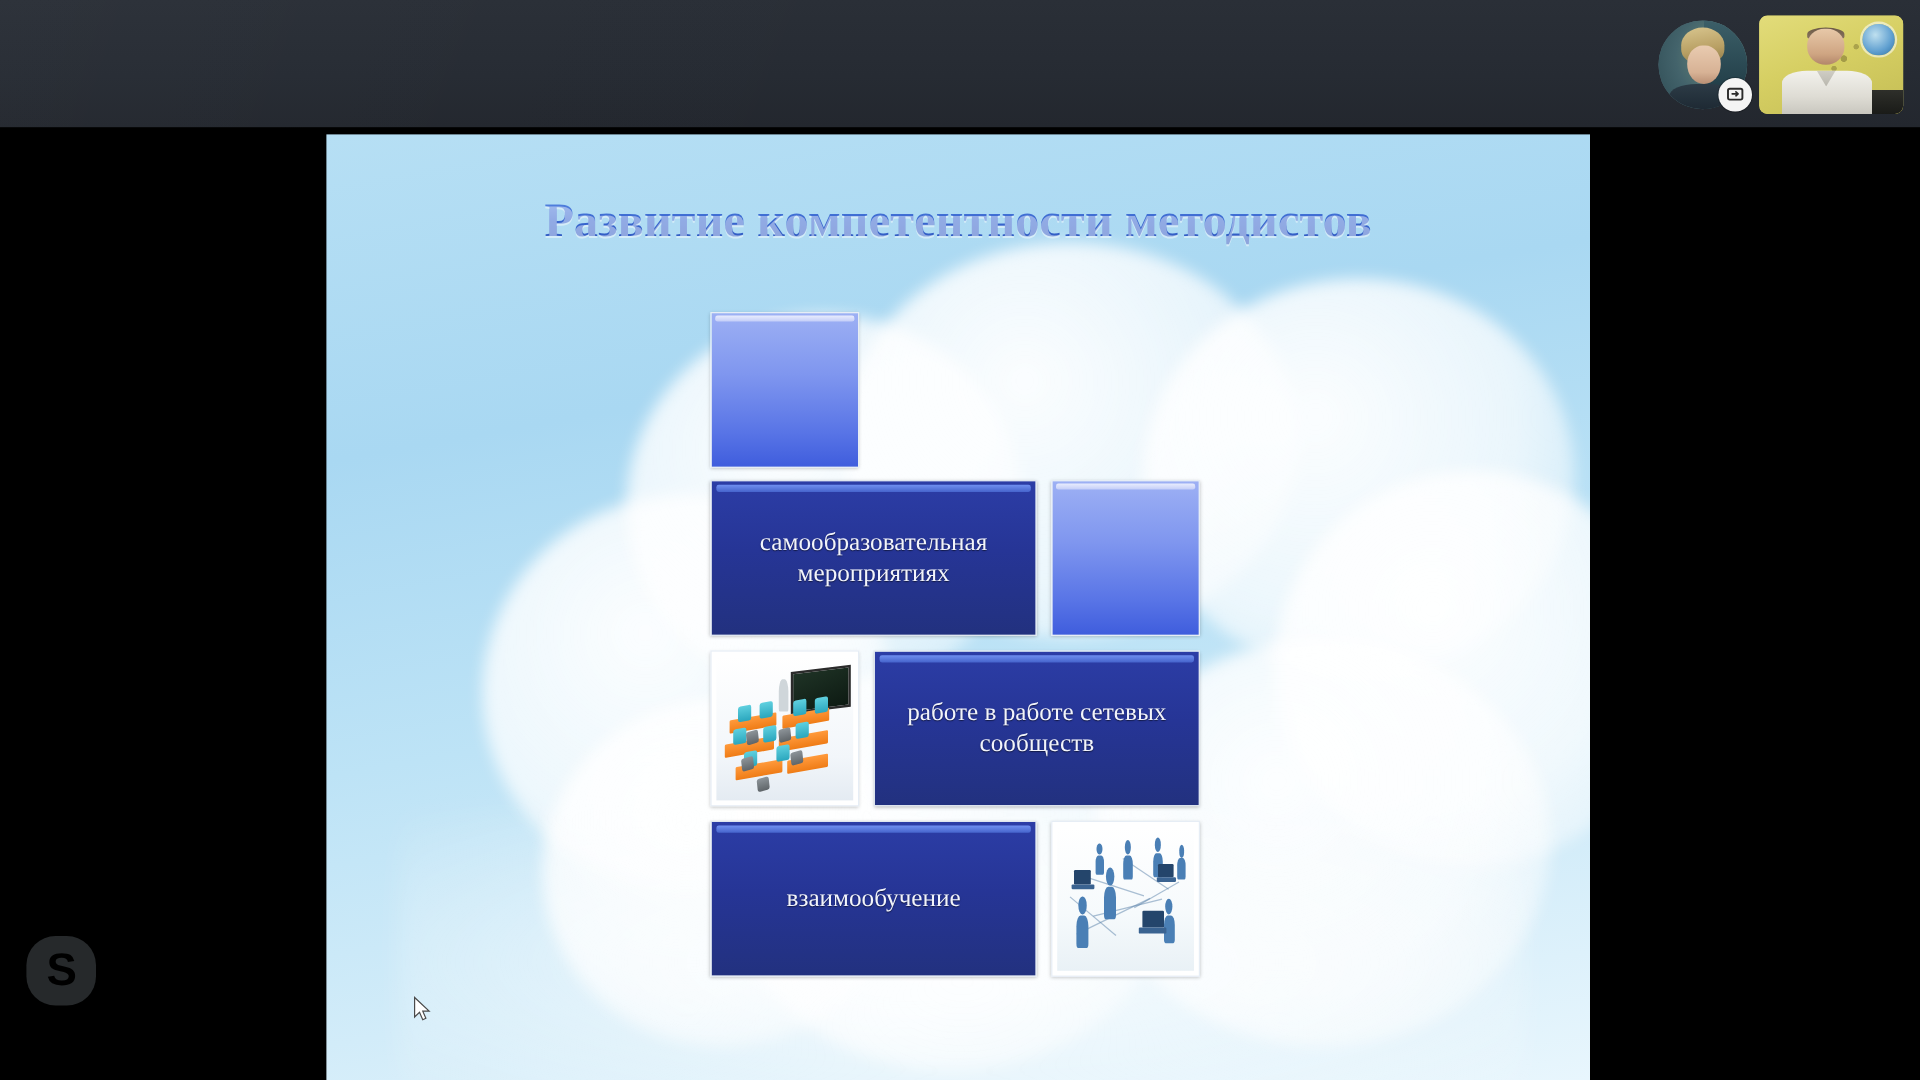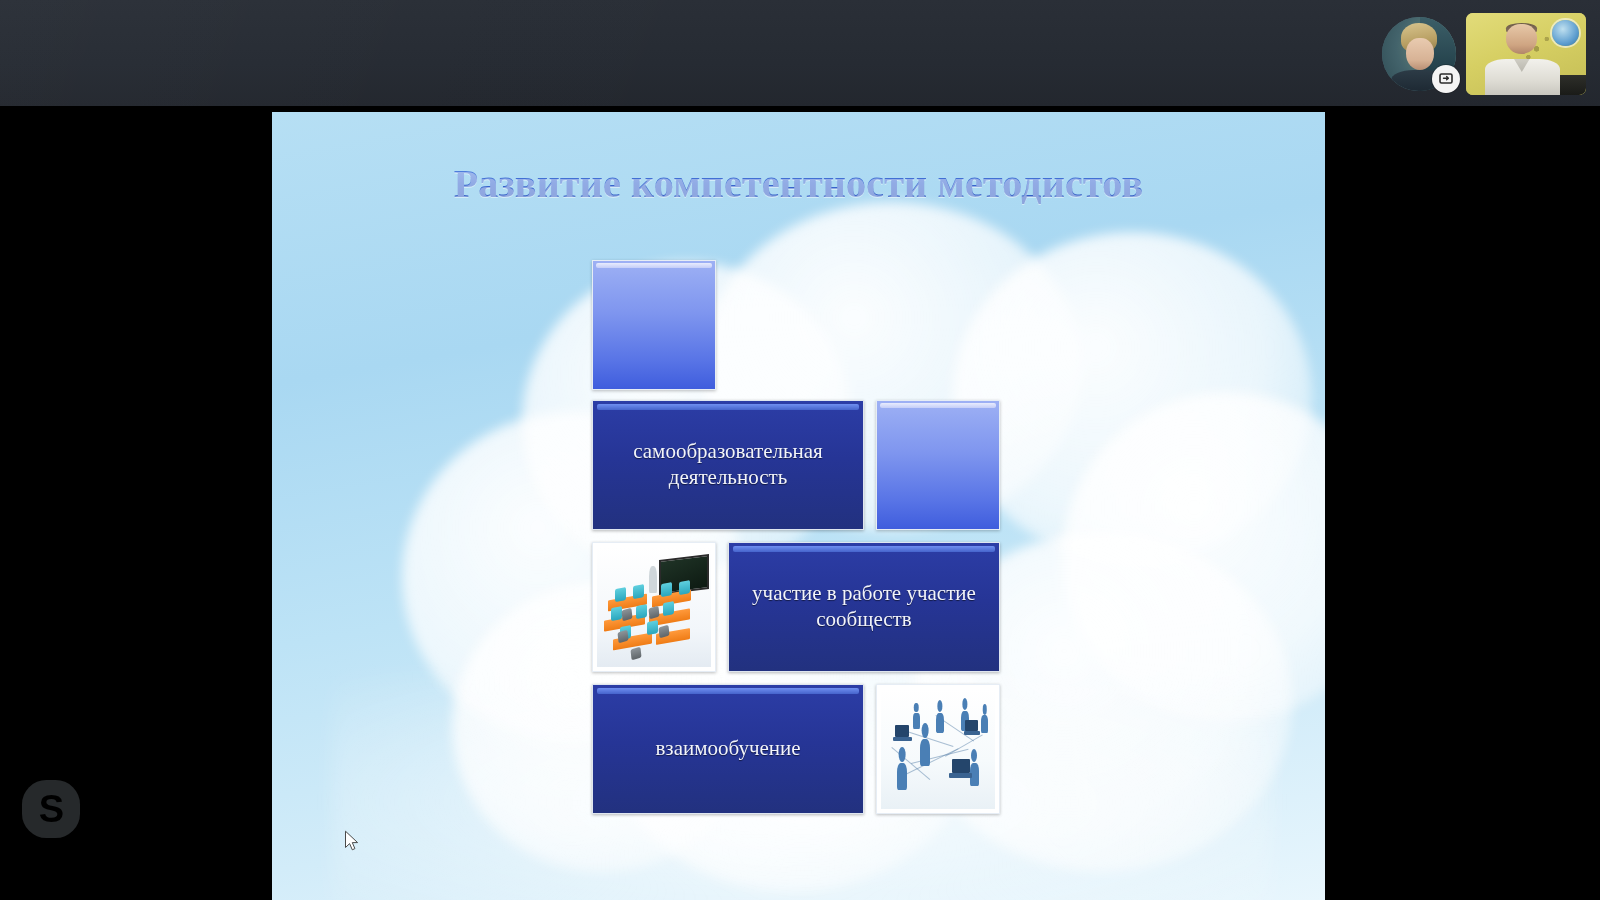--- a/index.html
+++ b/index.html
@@ -439,21 +439,21 @@
       <div>Развитие компетентности методистов</div>
     </div>
 
     <div id="rows">
 
       <div class="row row-1">
         <div class="img-box img-placeholder"></div>
       </div>
 
       <div class="row row-2">
-        <div class="text-box wide">самообразовательная деятельность</div>
+        <div class="text-box wide">самообразовательная мероприятиях</div>
         <div class="img-box img-placeholder"></div>
       </div>
 
       <div class="row row-3">
         <div class="img-box photo-lab">
           <div class="lab-inner">
             <div class="lab-board"></div>
             <div class="lab-person"></div>
 
             <div class="desk" style="left:10%; top:42%; width:34%;"></div>
@@ -473,21 +473,21 @@
             <div class="mon" style="left:20%; top:66%;"></div>
             <div class="mon" style="left:44%; top:62%;"></div>
 
             <div class="chair" style="left:22%; top:52%;"></div>
             <div class="chair" style="left:46%; top:50%;"></div>
             <div class="chair" style="left:18%; top:70%;"></div>
             <div class="chair" style="left:54%; top:66%;"></div>
             <div class="chair" style="left:30%; top:84%;"></div>
           </div>
         </div>
-        <div class="text-box wide">участие в работе участие сообществ</div>
+        <div class="text-box wide">работе в работе сетевых сообществ</div>
       </div>
 
       <div class="row row-4">
         <div class="text-box wide">взаимообучение</div>
         <div class="img-box photo-net">
           <div class="net-inner">
             <div class="net-line" style="left:20%; top:34%; width:46%; transform:rotate(18deg);"></div>
             <div class="net-line" style="left:26%; top:62%; width:52%; transform:rotate(-14deg);"></div>
             <div class="net-line" style="left:14%; top:74%; width:60%; transform:rotate(-26deg);"></div>
             <div class="net-line" style="left:48%; top:22%; width:40%; transform:rotate(34deg);"></div>

